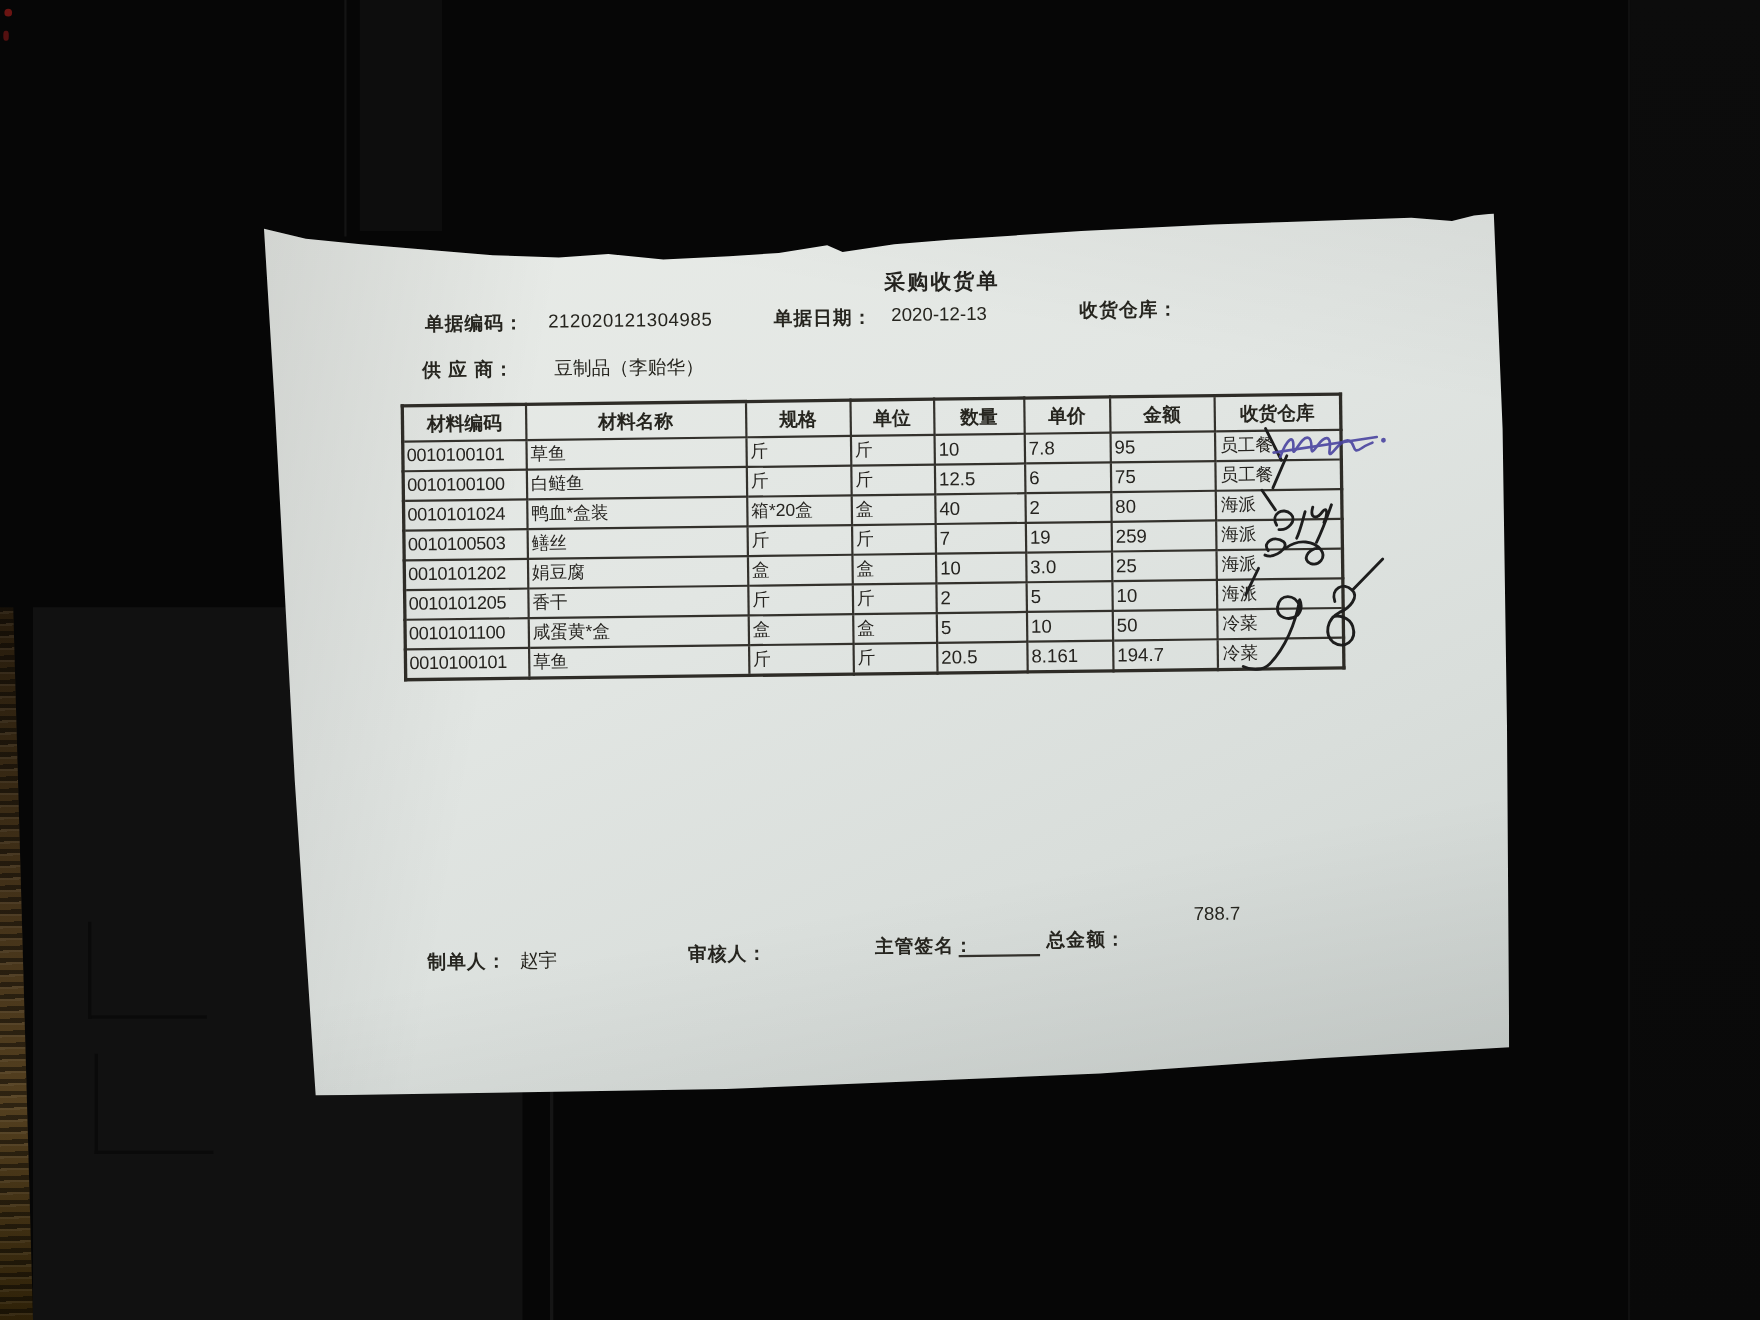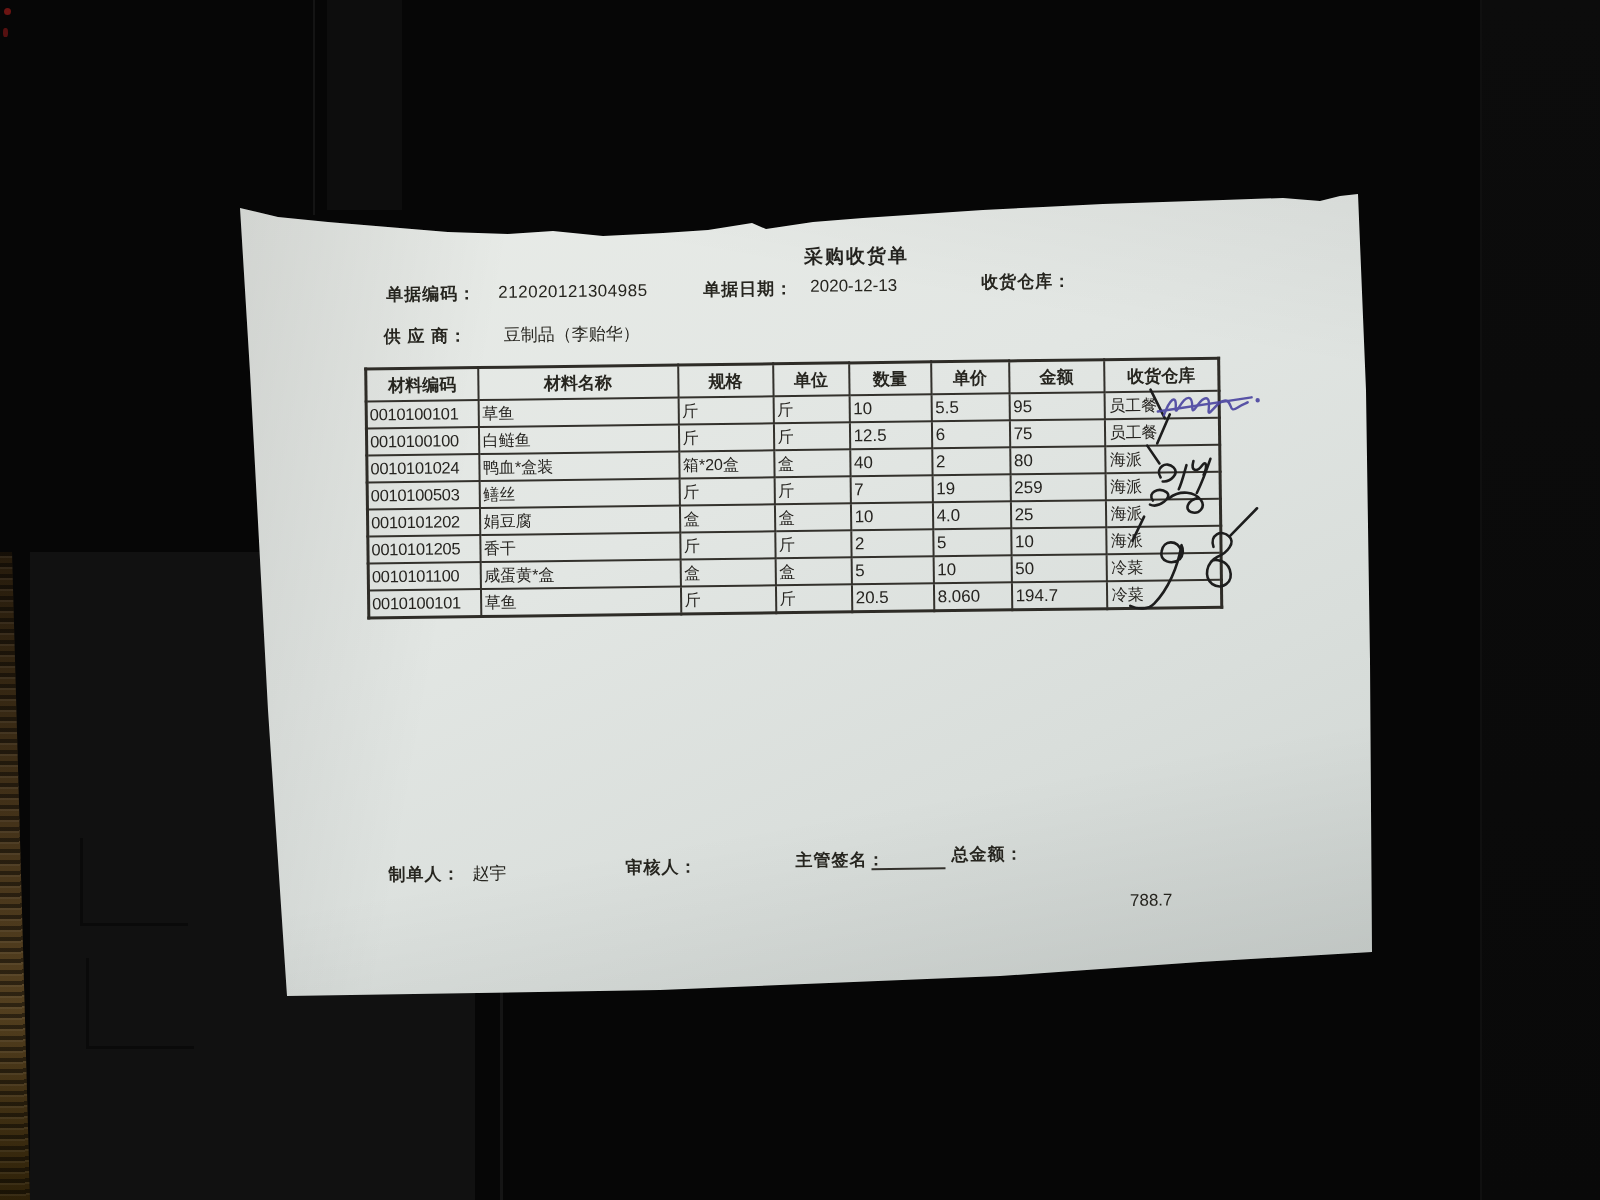--- a/index.html
+++ b/index.html
@@ -65,21 +65,21 @@
   table.grid td.c4,table.grid td.c5,table.grid td.c6{font-size:17px;}
   table.grid td.c7{padding-left:4px;}
 
   
   .lab-maker{left:383px;top:858px;font-family:Liberation Serif, serif;}
   .val-maker{left:467px;top:858px;text-align:right;}
   .lab-review{left:593px;top:854px;margin-left:27px;}
   .lab-super{left:790px;top:849px;}
   .sig-line{left:866px;top:851px;width:74px;height:18px;border-bottom:2px solid #33312c;}
   .lab-total{left:946px;top:845px;}
-  .val-total{left:1080px;top:895px;margin-left:44px;}
+  .val-total{left:1080px;top:825px;}
 
   .ink{position:absolute;left:0;top:0;pointer-events:none;}
 </style>
 </head>
 <body>
 
 <div class="bg-el wood-strip"></div>
 <div class="bg-el panel-left"></div>
 <div class="bg-el groove groove-1"></div>
 <div class="bg-el groove groove-2"></div>
@@ -132,21 +132,21 @@
           <th>收货仓库</th>
         </tr>
       </thead>
     <tbody>
         <tr>
           <td class="c0">0010100101</td>
           <td class="c1">草鱼</td>
           <td class="c2">斤</td>
           <td class="c3">斤</td>
           <td class="c4">10</td>
-          <td class="c5">5.5</td>
+          <td class="c5">7.8</td>
           <td class="c6">95</td>
           <td class="c7">员工餐</td>
         </tr>
         <tr>
           <td class="c0">0010100100</td>
           <td class="c1">白鲢鱼</td>
           <td class="c2">斤</td>
           <td class="c3">斤</td>
           <td class="c4">12.5</td>
           <td class="c5">6</td>
@@ -172,21 +172,21 @@
           <td class="c5">19</td>
           <td class="c6">259</td>
           <td class="c7">海派</td>
         </tr>
         <tr>
           <td class="c0">0010101202</td>
           <td class="c1">娟豆腐</td>
           <td class="c2">盒</td>
           <td class="c3">盒</td>
           <td class="c4">10</td>
-          <td class="c5">4.0</td>
+          <td class="c5">3.0</td>
           <td class="c6">25</td>
           <td class="c7">海派</td>
         </tr>
         <tr>
           <td class="c0">0010101205</td>
           <td class="c1">香干</td>
           <td class="c2">斤</td>
           <td class="c3">斤</td>
           <td class="c4">2</td>
           <td class="c5">5</td>
@@ -202,21 +202,21 @@
           <td class="c5">10</td>
           <td class="c6">50</td>
           <td class="c7">冷菜</td>
         </tr>
         <tr>
           <td class="c0">0010100101</td>
           <td class="c1">草鱼</td>
           <td class="c2">斤</td>
           <td class="c3">斤</td>
           <td class="c4">20.5</td>
-          <td class="c5">8.060</td>
+          <td class="c5">8.161</td>
           <td class="c6">194.7</td>
           <td class="c7">冷菜</td>
         </tr>
       </tbody>
   </table>
 
   <span class="abs t-label lab-maker">制单人：</span>
   <span class="abs t-val val-maker">赵宇</span>
 
   <span class="abs t-label lab-review">审核人：</span>

